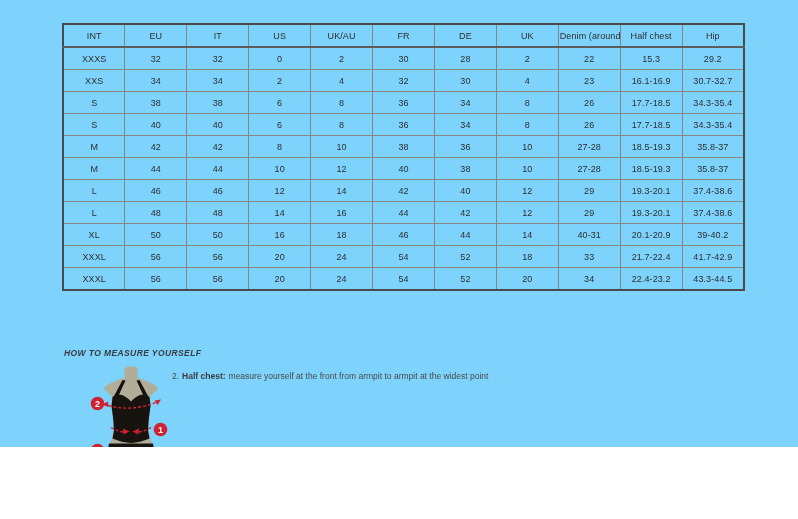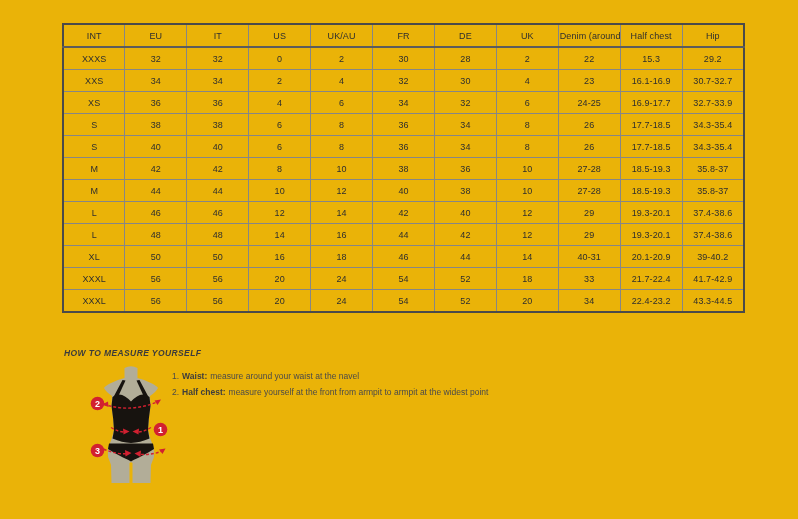--- a/index.html
+++ b/index.html
@@ -1,19 +1,19 @@
 <!DOCTYPE html>
 <html><head>
 <meta charset="utf-8">
 <style>
   html,body{margin:0;padding:0;background:#fff;}
   .page{
     position:relative;
-    width:798px;height:519px;
-    background:#eab308;
+    width:798px;height:447px;
+    background:#7dd3fc;
     font-family:"Liberation Sans", sans-serif;
     overflow:hidden;
   }
 
   
   .size-table-wrap{position:absolute;left:62px;top:23px;width:683px;}
   table.size-table{
     width:100%;
     border-collapse:collapse;
     table-layout:fixed;
@@ -96,33 +96,20 @@
             <td>2</td>
             <td>4</td>
             <td>32</td>
             <td>30</td>
             <td>4</td>
             <td>23</td>
             <td>16.1-16.9</td>
             <td>30.7-32.7</td>
           </tr>
           <tr>
-            <td>XS</td>
-            <td>36</td>
-            <td>36</td>
-            <td>4</td>
-            <td>6</td>
-            <td>34</td>
-            <td>32</td>
-            <td>6</td>
-            <td>24-25</td>
-            <td>16.9-17.7</td>
-            <td>32.7-33.9</td>
-          </tr>
-          <tr>
             <td>S</td>
             <td>38</td>
             <td>38</td>
             <td>6</td>
             <td>8</td>
             <td>36</td>
             <td>34</td>
             <td>8</td>
             <td>26</td>
             <td>17.7-18.5</td>
@@ -232,23 +219,20 @@
             <td>22.4-23.2</td>
             <td>43.3-44.5</td>
           </tr>
         </tbody>
     </table>
   </div>
 
   <div class="measure-heading">HOW TO MEASURE YOURSELF</div>
 
   <div class="measure-steps">
-    <div class="measure-step">
-      <span class="num">1.</span><span class="term">Waist:</span><span class="rest">measure around your waist at the navel</span>
-    </div>
     <div class="measure-step">
       <span class="num">2.</span><span class="term">Half chest:</span><span class="rest">measure yourself at the front from armpit to armpit at the widest point</span>
     </div>
   </div>
 
   <div class="figure-wrap">
     <svg width="84" height="122" viewBox="0 0 84 122">
 
       <path fill="#b2ad98" d="
         M 36.5,14

